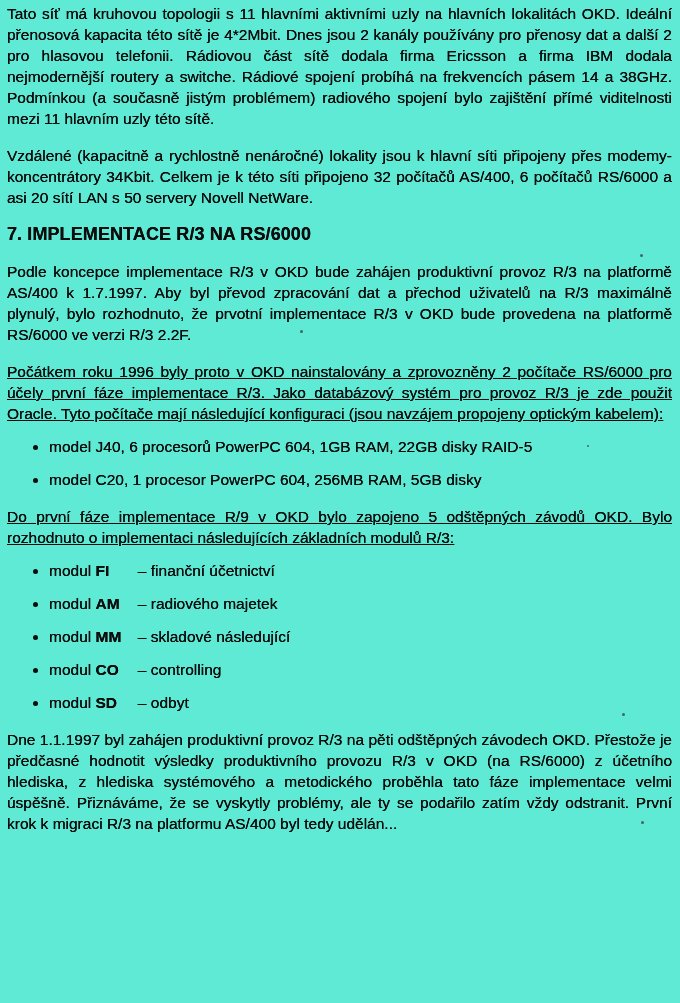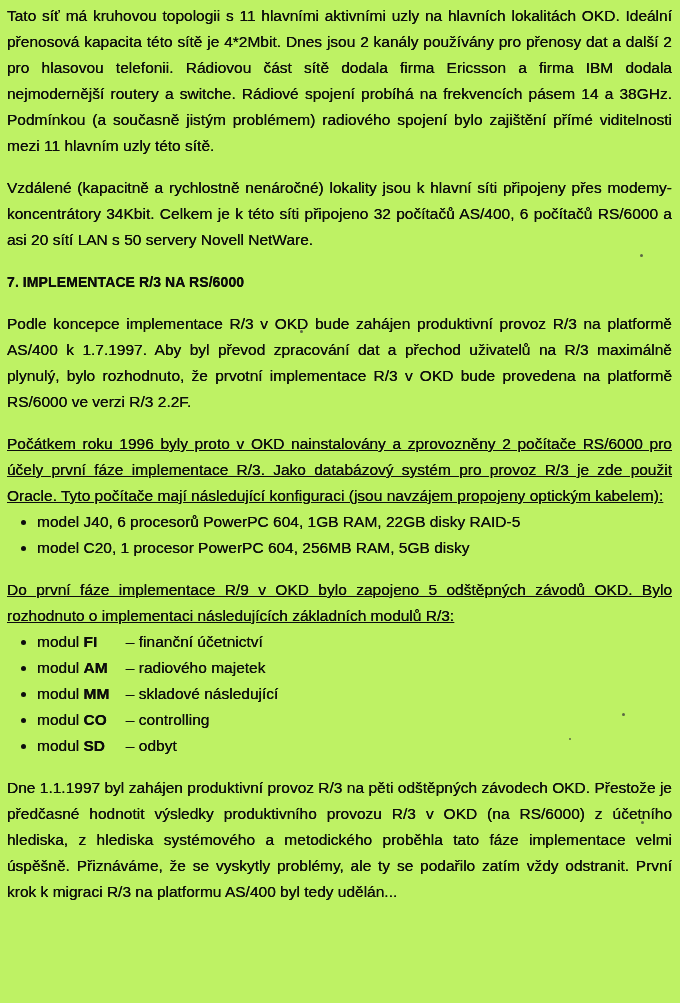--- a/index.html
+++ b/index.html
@@ -7,50 +7,50 @@
     padding: 0;
     background: #ffffff;
   }
   .page {
     position: relative;
     width: 680px;
     height: 1003px;
     overflow: hidden;
     box-sizing: border-box;
     padding: 3px 8px 0 7px;
-    background: #bef264;
+    background: #5eead4;
     color: #0d0d0d;
     font-family: "Liberation Sans", sans-serif;
     font-size: 15.5px;
-    line-height: 26px;
+    line-height: 21px;
     
     text-shadow: 0 0 0.45px #000;
   }
   .para {
     margin: 0 0 16px 0;
     text-align: justify;
   }
   .para.tight {
     margin-bottom: 0;
     text-decoration: underline;
   }
   .heading {
-    font-size: 14px;
+    font-size: 18px;
     font-weight: bold;
     margin: 0 0 16px 0;
     letter-spacing: 0.1px;
   }
   ul.bullets {
     margin: 0 0 16px 0;
     padding: 0 0 0 30px;
     list-style: disc outside;
     text-align: left;
   }
   ul.bullets li {
-    margin: 0;
+    margin: 12px;
     padding: 0;
   }
   .module-code {
     display: inline-block;
     min-width: 38px;
     font-weight: bold;
   }
   
   .noise {
     position: absolute;

